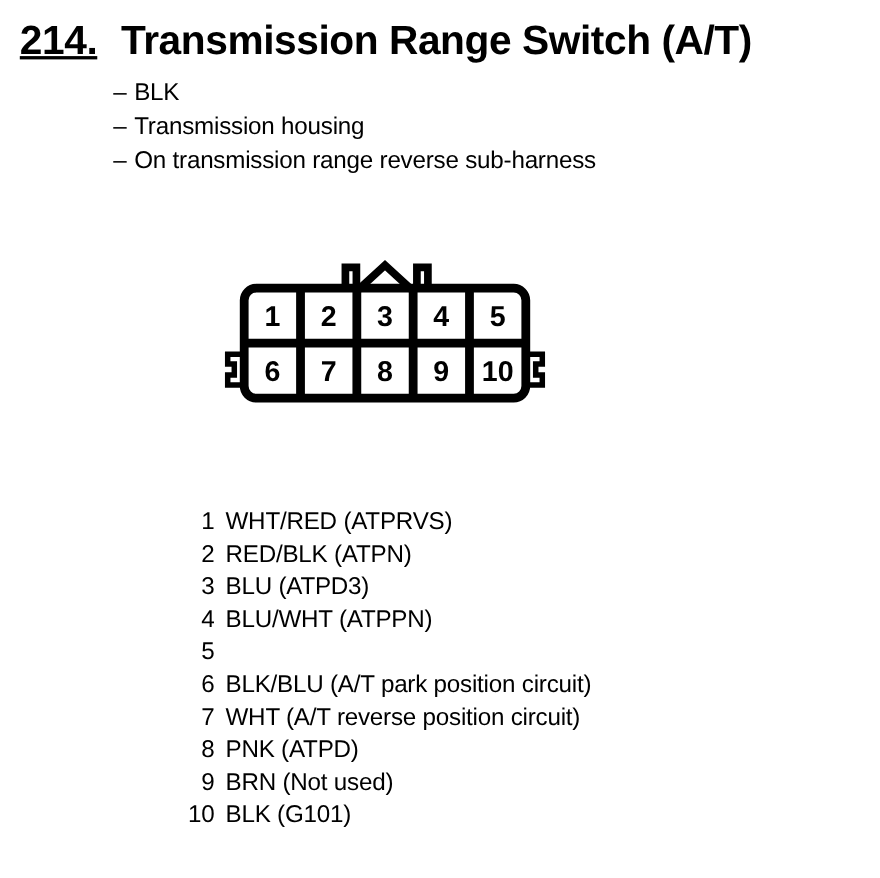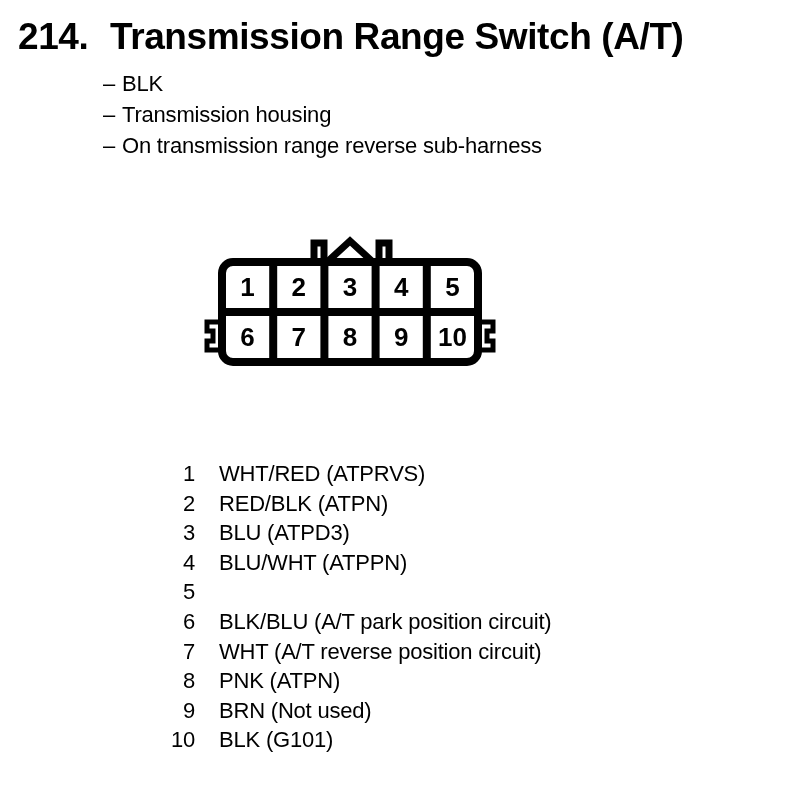--- a/index.html
+++ b/index.html
@@ -11,21 +11,21 @@
   }
   .page { position: absolute; inset: 0; background: #fff; }
 
   
   .title-row {
     position: absolute; left: 18px; top: 16px;
     display: flex; align-items: baseline;
     font-size: 37px; font-weight: bold; letter-spacing: -0.4px;
     white-space: nowrap;
   }
-  .title-num { min-width: 92px; }
+  .title-num { min-width: 92px; text-decoration: underline; }
 
   
   .bullets {
     position: absolute; left: 103px; top: 68px;
     font-size: 22px; line-height: 31px; letter-spacing: -0.2px;
   }
   .bullet { display: flex; white-space: nowrap; }
   .bullet .dash { width: 19px; flex: 0 0 19px; }
 
   
@@ -35,21 +35,21 @@
     font-size: 26px; font-weight: bold; fill: #000;
   }
 
   
   .pin-list {
     position: absolute; left: 151px; top: 459px;
     font-size: 22px; line-height: 29.6px; letter-spacing: -0.2px;
   }
   .pin-row { display: flex; white-space: nowrap; }
   .pin-num { width: 44px; flex: 0 0 44px; text-align: right; }
-  .pin-desc { margin-left: 24px; }
+  .pin-desc { margin-left: 10px; }
 </style>
 </head>
 <body>
 
 <div class="page">
 
   <div class="title-row">
     <span class="title-num">214.</span>
     <span class="title-text">Transmission Range Switch (A/T)</span>
   </div>
@@ -121,21 +121,21 @@
     <div class="pin-row">
       <span class="pin-num">6</span>
       <span class="pin-desc">BLK/BLU (A/T park position circuit)</span>
     </div>
     <div class="pin-row">
       <span class="pin-num">7</span>
       <span class="pin-desc">WHT (A/T reverse position circuit)</span>
     </div>
     <div class="pin-row">
       <span class="pin-num">8</span>
-      <span class="pin-desc">PNK (ATPN)</span>
+      <span class="pin-desc">PNK (ATPD)</span>
     </div>
     <div class="pin-row">
       <span class="pin-num">9</span>
       <span class="pin-desc">BRN (Not used)</span>
     </div>
     <div class="pin-row">
       <span class="pin-num">10</span>
       <span class="pin-desc">BLK (G101)</span>
     </div>
   </div>

